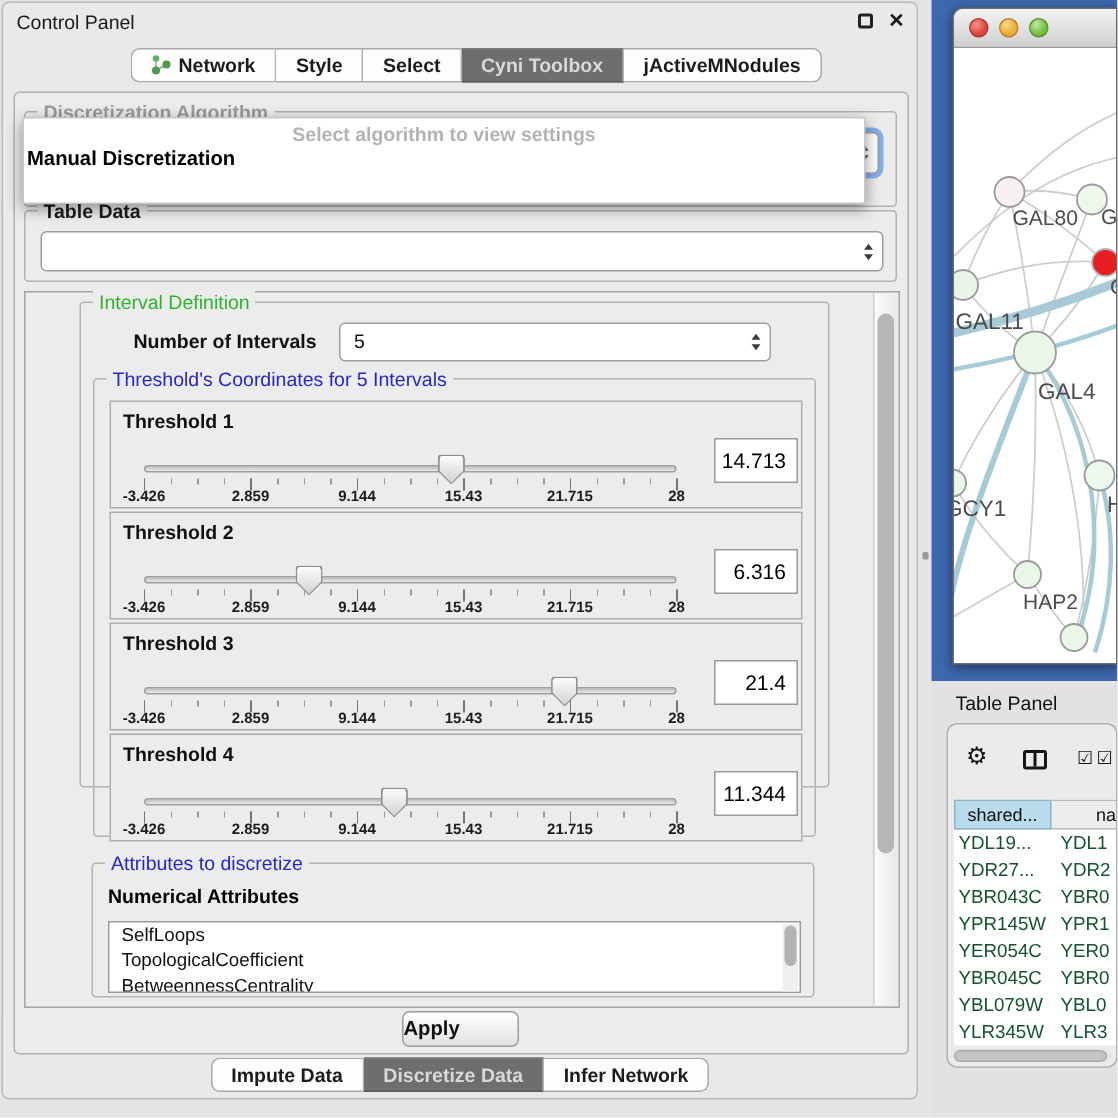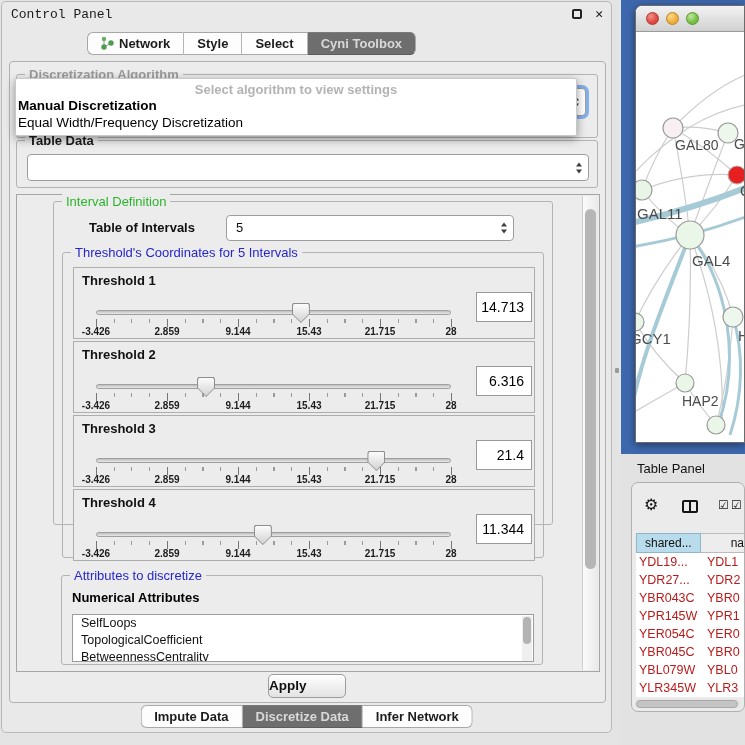--- a/index.html
+++ b/index.html
@@ -2,21 +2,21 @@
 <html><head>
 <meta charset="utf-8">
 <style>
   html,body{margin:0;padding:0;}
   body{width:745px;height:745px;overflow:hidden;font-family:"Liberation Sans",sans-serif;}
   #app{position:relative;width:745px;height:745px;background:#e4e4e4;overflow:hidden;}
   [data-name]{box-sizing:border-box;}
 
   
   .control-panel{position:absolute;left:1px;top:1px;width:611px;height:732px;border:1px solid #b9b9b9;border-radius:5px;background:#e9e9e9;}
-  .cp-titlebar{position:absolute;left:0;top:0;width:100%;height:24px;font-family:Liberation Mono, monospace;}
+  .cp-titlebar{position:absolute;left:0;top:0;width:100%;height:24px;}
   .cp-title{position:absolute;left:9px;top:5px;font-size:13px;color:#1a1a1a;}
   .float-icon{position:absolute;right:29px;top:7px;width:10px;height:10px;border:2px solid #222;border-radius:2px;background:transparent;}
   .close-icon{position:absolute;right:8px;top:4px;font-size:13px;font-weight:bold;color:#1a1a1a;}
 
   
   .seg-bar{position:absolute;display:flex;height:23px;}
   .seg{display:flex;align-items:center;gap:5px;padding:0 13px;background:#fdfdfd;border-top:1px solid #a8a8a8;border-bottom:1px solid #a8a8a8;border-right:1px solid #b5b5b5;font-size:13px;font-weight:bold;color:#1c1c1c;white-space:nowrap;}
   .seg:first-child{border-left:1px solid #a8a8a8;border-radius:6px 0 0 6px;}
   .seg:last-child{border-radius:0 6px 6px 0;border-right:1px solid #a8a8a8;}
   .seg.selected{background:#6e6e6e;color:#d9d9d9;border-top-color:#7b7b7b;border-bottom-color:#5c5c5c;}
@@ -96,21 +96,21 @@
   .tp-title{position:absolute;left:16px;top:7px;font-size:13px;color:#111;}
   .tp-inner{position:absolute;left:10px;top:28px;width:114px;height:230px;background:#ebebeb;border:1px solid #b0b0b0;border-radius:7px;overflow:hidden;}
   .gear-icon{position:absolute;left:12px;top:14px;font-size:16px;color:#141414;line-height:16px;}
   .split-icon{position:absolute;left:50px;top:17px;width:16px;height:13px;border:2px solid #141414;border-radius:2px;}
   .split-icon::after{content:"";position:absolute;left:5px;top:0;width:2px;height:9px;background:#141414;}
   .check-icon{position:absolute;top:15px;font-size:12px;color:#141414;line-height:14px;}
   .tp-table{position:absolute;left:4px;top:50px;right:0;bottom:14px;background:#fff;overflow:hidden;}
   .tp-header{display:flex;height:20px;background:#ededed;}
   .tp-hcell1{width:67px;background:#b9dcec;border:1px solid #8fb6c8;font-size:12px;color:#111;text-align:center;line-height:18px;}
   .tp-hcell2{flex:1;border-top:1px solid #bbb;border-bottom:1px solid #bbb;font-size:12px;color:#111;line-height:18px;padding-left:30px;white-space:nowrap;}
-  .tp-row{display:flex;height:18px;font-size:12.5px;color:#b91c1c;line-height:18px;white-space:nowrap;}
+  .tp-row{display:flex;height:18px;font-size:12.5px;color:#14532d;line-height:18px;white-space:nowrap;}
   .tp-row .c1{width:71px;padding-left:3px;}
   .tp-row .c2{flex:1;}
   .hscroll{position:absolute;left:3px;right:3px;bottom:3px;height:9px;background:#e6e6e6;border-radius:5px;}
   .hscroll-thumb{position:absolute;left:1px;top:0.5px;width:96%;height:8px;background:#c4c4c4;border:1px solid #a9a9a9;border-radius:5px;}
 
   .net-icon{display:inline-block;width:13px;height:15px;position:relative;}
 </style>
 </head>
 <body>
 
@@ -138,55 +138,57 @@
       </div>
       <div class="seg" data-name="tab-style">
           <span data-name="tab-style-label">Style</span>
         </div>
       <div class="seg" data-name="tab-select">
           <span data-name="tab-select-label">Select</span>
         </div>
       <div class="seg selected" data-name="tab-cyni-toolbox">
           <span data-name="tab-cyni-toolbox-label">Cyni Toolbox</span>
         </div>
+      <div class="seg" data-name="tab-jactivemnodules">
+          <span data-name="tab-jactivemnodules-label">jActiveMNodules</span>
+        </div>
     </div>
 
     <div class="cp-content" data-name="cyni-toolbox-content">
 
       <div class="group algo-group" data-name="discretization-algorithm-group">
         <span class="legend gray" data-name="discretization-algorithm-legend">Discretization Algorithm</span>
       </div>
       <div class="combo algo-combo" data-name="algorithm-combobox">
         <span class="stepper" data-name="combo-stepper-icon">
             <span class="tri-up"></span>
             <span class="tri-down"></span>
           </span>
       </div>
 
       <div class="algo-popup" data-name="algorithm-dropdown-popup">
         <div class="popup-ph" data-name="dropdown-placeholder-item">Select algorithm to view settings</div>
         <div class="popup-opt bold" data-name="dropdown-option-manual-discretization">Manual Discretization</div>
-        <div class="popup-opt" data-name="dropdown-option-equal-width-frequency">Equal Width/Frequency Discretization</div>
       </div>
 
       <div class="group td-group" data-name="table-data-group">
         <span class="legend dark" data-name="table-data-legend">Table Data</span>
         <div class="combo td-combo" data-name="table-data-combobox">
           <span class="stepper" data-name="combo-stepper-icon">
               <span class="tri-up"></span>
               <span class="tri-down"></span>
             </span>
         </div>
       </div>
 
       <div class="scroll-panel" data-name="settings-scroll-panel">
 
         <div class="interval-group" data-name="interval-definition-group">
           <span class="legend green" data-name="interval-definition-legend">Interval Definition</span>
-          <span class="noi-label" data-name="number-of-intervals-label">Table of Intervals</span>
+          <span class="noi-label" data-name="number-of-intervals-label">Number of Intervals</span>
           <div class="combo noi-combo" data-name="number-of-intervals-combobox">
             <span data-name="number-of-intervals-value">5</span>
             <span class="stepper" data-name="combo-stepper-icon">
                 <span class="tri-up"></span>
                 <span class="tri-down"></span>
               </span>
           </div>
 
           <div class="thr-group" data-name="thresholds-group">
             <span class="legend blue" data-name="thresholds-legend">Threshold's Coordinates for 5 Intervals</span>

